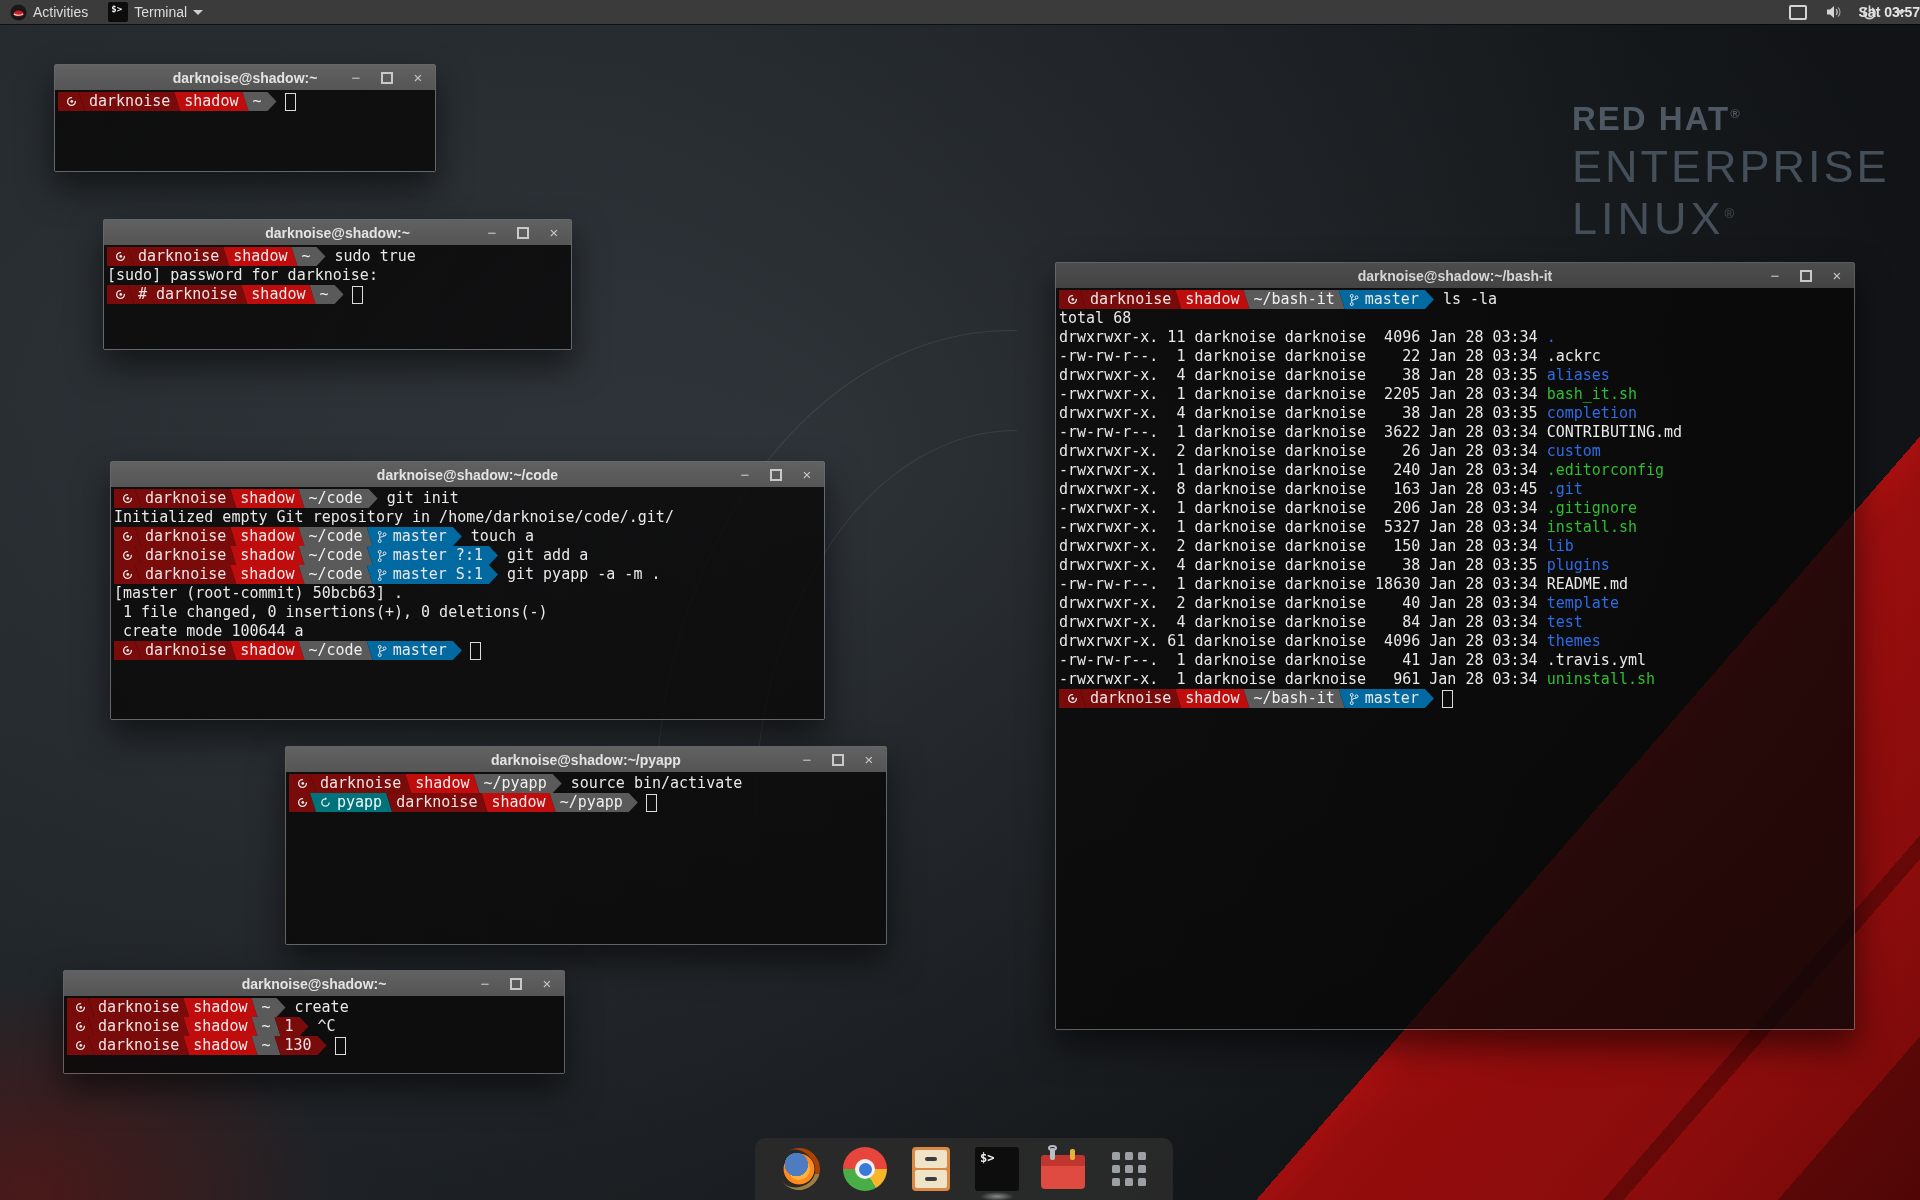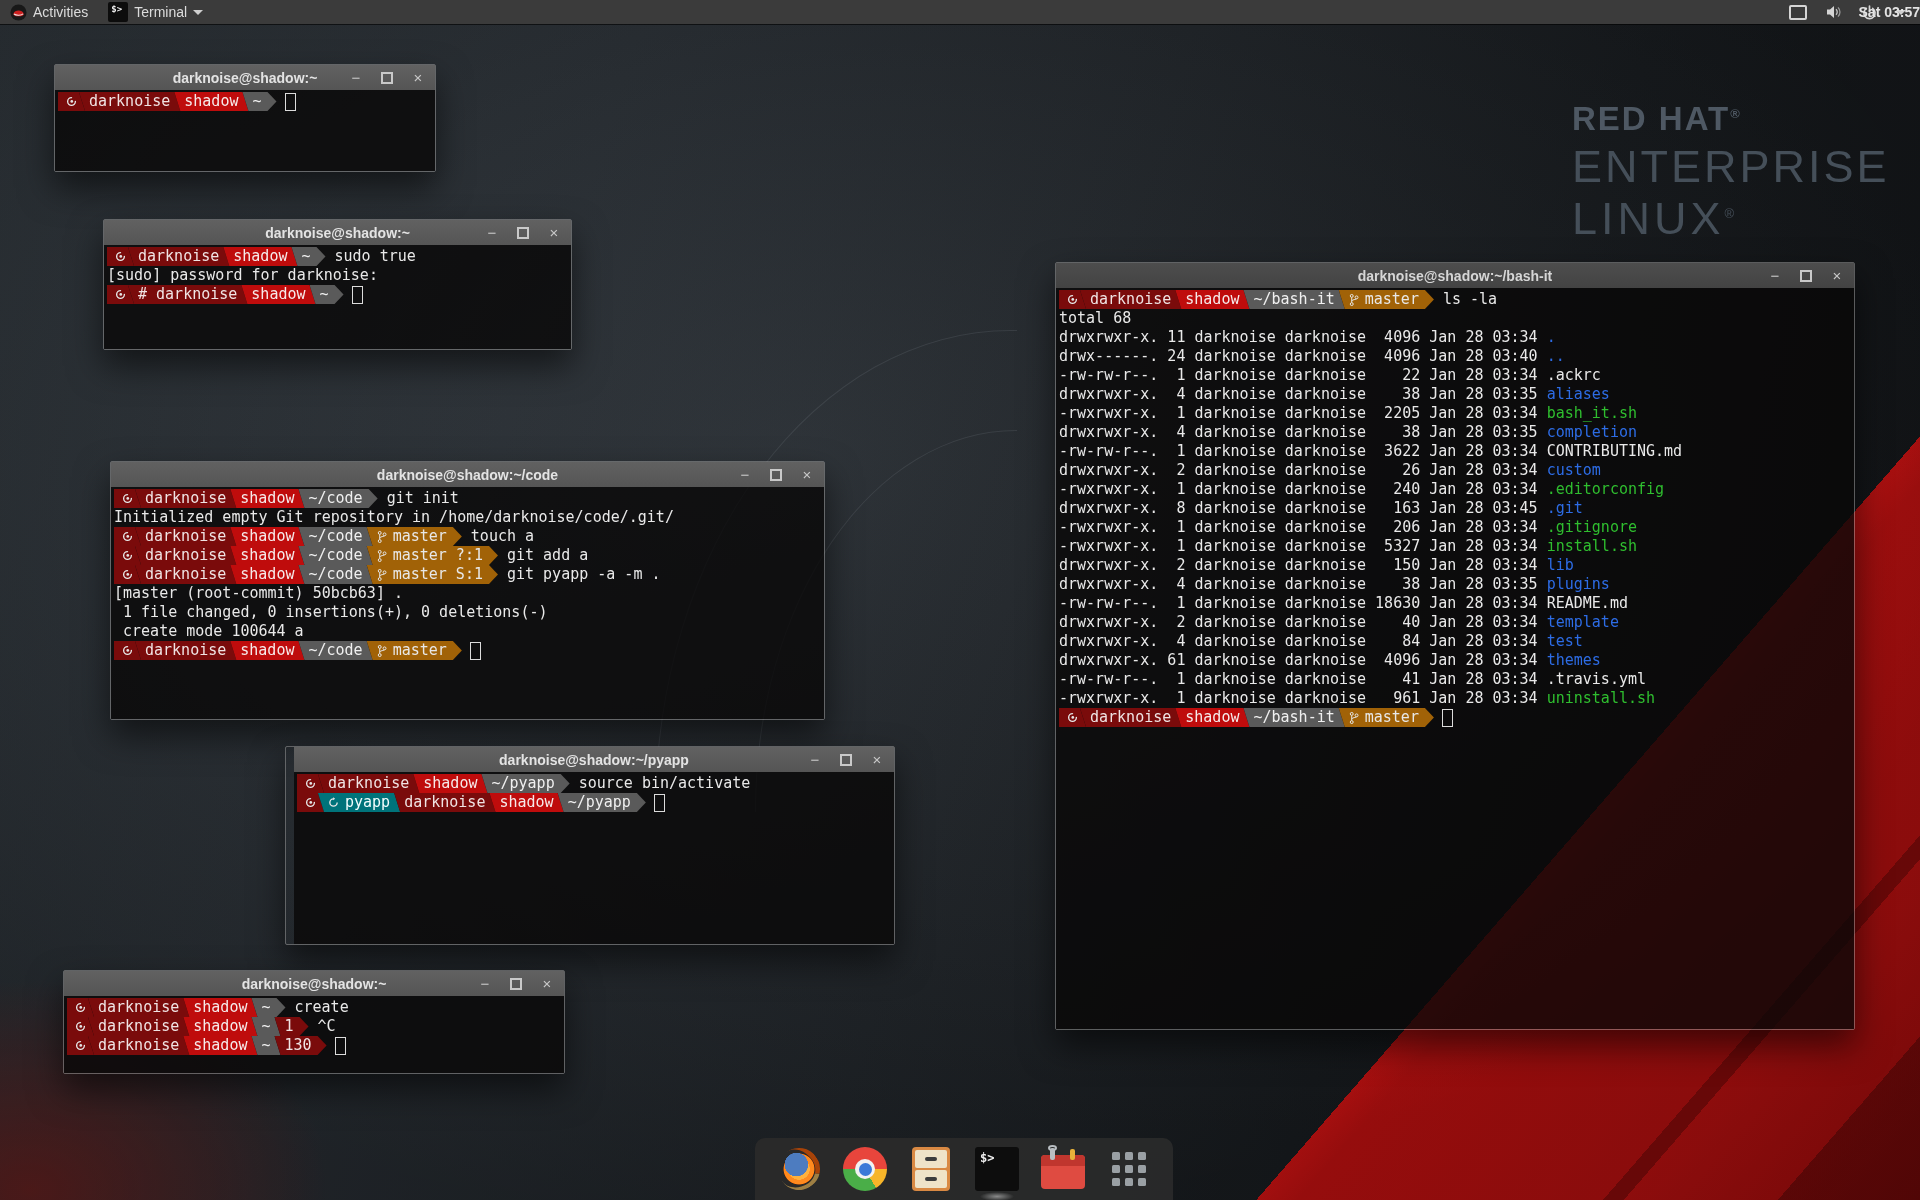--- a/index.html
+++ b/index.html
@@ -69,21 +69,21 @@
     clip-path:polygon(0 0,calc(100% - 6px) 0,100% 100%,6px 100%);}
   .seg:not(.first){margin-left:-6px;}
   .seg.first{clip-path:polygon(0 0,calc(100% - 6px) 0,100% 100%,0 100%);}
   .seg.last{clip-path:polygon(0 0,calc(100% - 9px) 0,100% 50%,calc(100% - 9px) 100%,6px 100%);padding-right:15px;}
   .seg.iconseg{padding:0 8px;}
   .picon{display:inline-flex;align-items:center;margin-right:6px;color:#e6e6e6;}
   .iconseg .picon{margin-right:0;}
   .sg-user{background:#7a0b0b;color:#f0e4e4;}
   .sg-host{background:#bf0c0c;color:#f6eaea;}
   .sg-path{background:#5a5a5a;color:#f0f0f0;}
-  .sg-git{background:#a16207;color:#e8e8e8;text-align:right;}
+  .sg-git{background:#0369a1;color:#e8e8e8;text-align:right;}
   .sg-alert{background:#7a0b0b;color:#f0e4e4;}
   .sg-venv{background:#00737a;color:#f2fdfd;}
   .cmd{line-height:19px;padding-left:9px;white-space:pre;}
   .cursor{width:9px;height:16px;border:1px solid #dcdcdc;align-self:center;margin-left:8px;flex:0 0 auto;}
   .f-dir{color:#2d6ce5;}
   .f-exec{color:#2fbe2f;}
   .f-plain{color:#e9e9e9;}
 
   
   .dock{position:absolute;left:755px;bottom:0;width:418px;height:62px;background:rgba(42,42,42,0.96);
@@ -268,21 +268,21 @@
                 <circle cx="6.3" cy="5.9" r="1.5" fill="currentColor"></circle>
               </svg></span></span><span class="seg sg-user"><span>darknoise</span></span><span class="seg sg-host"><span>shadow</span></span><span class="seg sg-path"><span>~/code</span></span><span class="seg sg-git last"><span class="picon"><svg viewBox="0 0 11 15" width="10" height="14">
                 <circle cx="3" cy="3" r="1.6" fill="none" stroke="currentColor" stroke-width="1.1"></circle>
                 <circle cx="3" cy="12" r="1.6" fill="none" stroke="currentColor" stroke-width="1.1"></circle>
                 <circle cx="8.3" cy="4.6" r="1.6" fill="none" stroke="currentColor" stroke-width="1.1"></circle>
                 <path d="M3 4.7v5.6M3 8.9c0-2.3 5.3-1.6 5.3-2.7" fill="none" stroke="currentColor" stroke-width="1.1"></path>
               </svg></span><span>master</span></span><span class="cursor"></span></div>
       </div>
   </div>
 
-  <div class="window" style="left:285px;top:746px;width:600px;height:197px;padding-left:8px;">
+  <div class="window" style="left:285px;top:746px;width:600px;height:197px;">
     <div class="titlebar">
       <span>darknoise@shadow:~/pyapp</span>
       <span class="tb-btns">
         <span class="wbtn">−</span>
         <span class="wbtn">
             <span class="maxbox"></span>
           </span>
         <span class="wbtn">×</span>
       </span>
     </div>
@@ -344,21 +344,20 @@
                 <path d="M6 1.8A4.2 4.2 0 1 0 10.2 6" fill="none" stroke="currentColor" stroke-width="1.5" stroke-linecap="round"></path>
                 <circle cx="6.3" cy="5.9" r="1.5" fill="currentColor"></circle>
               </svg></span></span><span class="seg sg-user"><span>darknoise</span></span><span class="seg sg-host"><span>shadow</span></span><span class="seg sg-path"><span>~/bash-it</span></span><span class="seg sg-git last"><span class="picon"><svg viewBox="0 0 11 15" width="10" height="14">
                 <circle cx="3" cy="3" r="1.6" fill="none" stroke="currentColor" stroke-width="1.1"></circle>
                 <circle cx="3" cy="12" r="1.6" fill="none" stroke="currentColor" stroke-width="1.1"></circle>
                 <circle cx="8.3" cy="4.6" r="1.6" fill="none" stroke="currentColor" stroke-width="1.1"></circle>
                 <path d="M3 4.7v5.6M3 8.9c0-2.3 5.3-1.6 5.3-2.7" fill="none" stroke="currentColor" stroke-width="1.1"></path>
               </svg></span><span>master</span></span><span class="cmd">ls -la</span></div>
         <div class="line"><span class="out">total 68</span></div>
         <div class="line"><span class="out">drwxrwxr-x. 11 darknoise darknoise  4096 Jan 28 03:34 </span><span class="out f-dir">.</span></div>
-        <div class="line"><span class="out">drwx------. 24 darknoise darknoise  4096 Jan 28 03:40 </span><span class="out f-dir">..</span></div>
         <div class="line"><span class="out">-rw-rw-r--.  1 darknoise darknoise    22 Jan 28 03:34 </span><span class="out f-plain">.ackrc</span></div>
         <div class="line"><span class="out">drwxrwxr-x.  4 darknoise darknoise    38 Jan 28 03:35 </span><span class="out f-dir">aliases</span></div>
         <div class="line"><span class="out">-rwxrwxr-x.  1 darknoise darknoise  2205 Jan 28 03:34 </span><span class="out f-exec">bash_it.sh</span></div>
         <div class="line"><span class="out">drwxrwxr-x.  4 darknoise darknoise    38 Jan 28 03:35 </span><span class="out f-dir">completion</span></div>
         <div class="line"><span class="out">-rw-rw-r--.  1 darknoise darknoise  3622 Jan 28 03:34 </span><span class="out f-plain">CONTRIBUTING.md</span></div>
         <div class="line"><span class="out">drwxrwxr-x.  2 darknoise darknoise    26 Jan 28 03:34 </span><span class="out f-dir">custom</span></div>
         <div class="line"><span class="out">-rwxrwxr-x.  1 darknoise darknoise   240 Jan 28 03:34 </span><span class="out f-exec">.editorconfig</span></div>
         <div class="line"><span class="out">drwxrwxr-x.  8 darknoise darknoise   163 Jan 28 03:45 </span><span class="out f-dir">.git</span></div>
         <div class="line"><span class="out">-rwxrwxr-x.  1 darknoise darknoise   206 Jan 28 03:34 </span><span class="out f-exec">.gitignore</span></div>
         <div class="line"><span class="out">-rwxrwxr-x.  1 darknoise darknoise  5327 Jan 28 03:34 </span><span class="out f-exec">install.sh</span></div>

